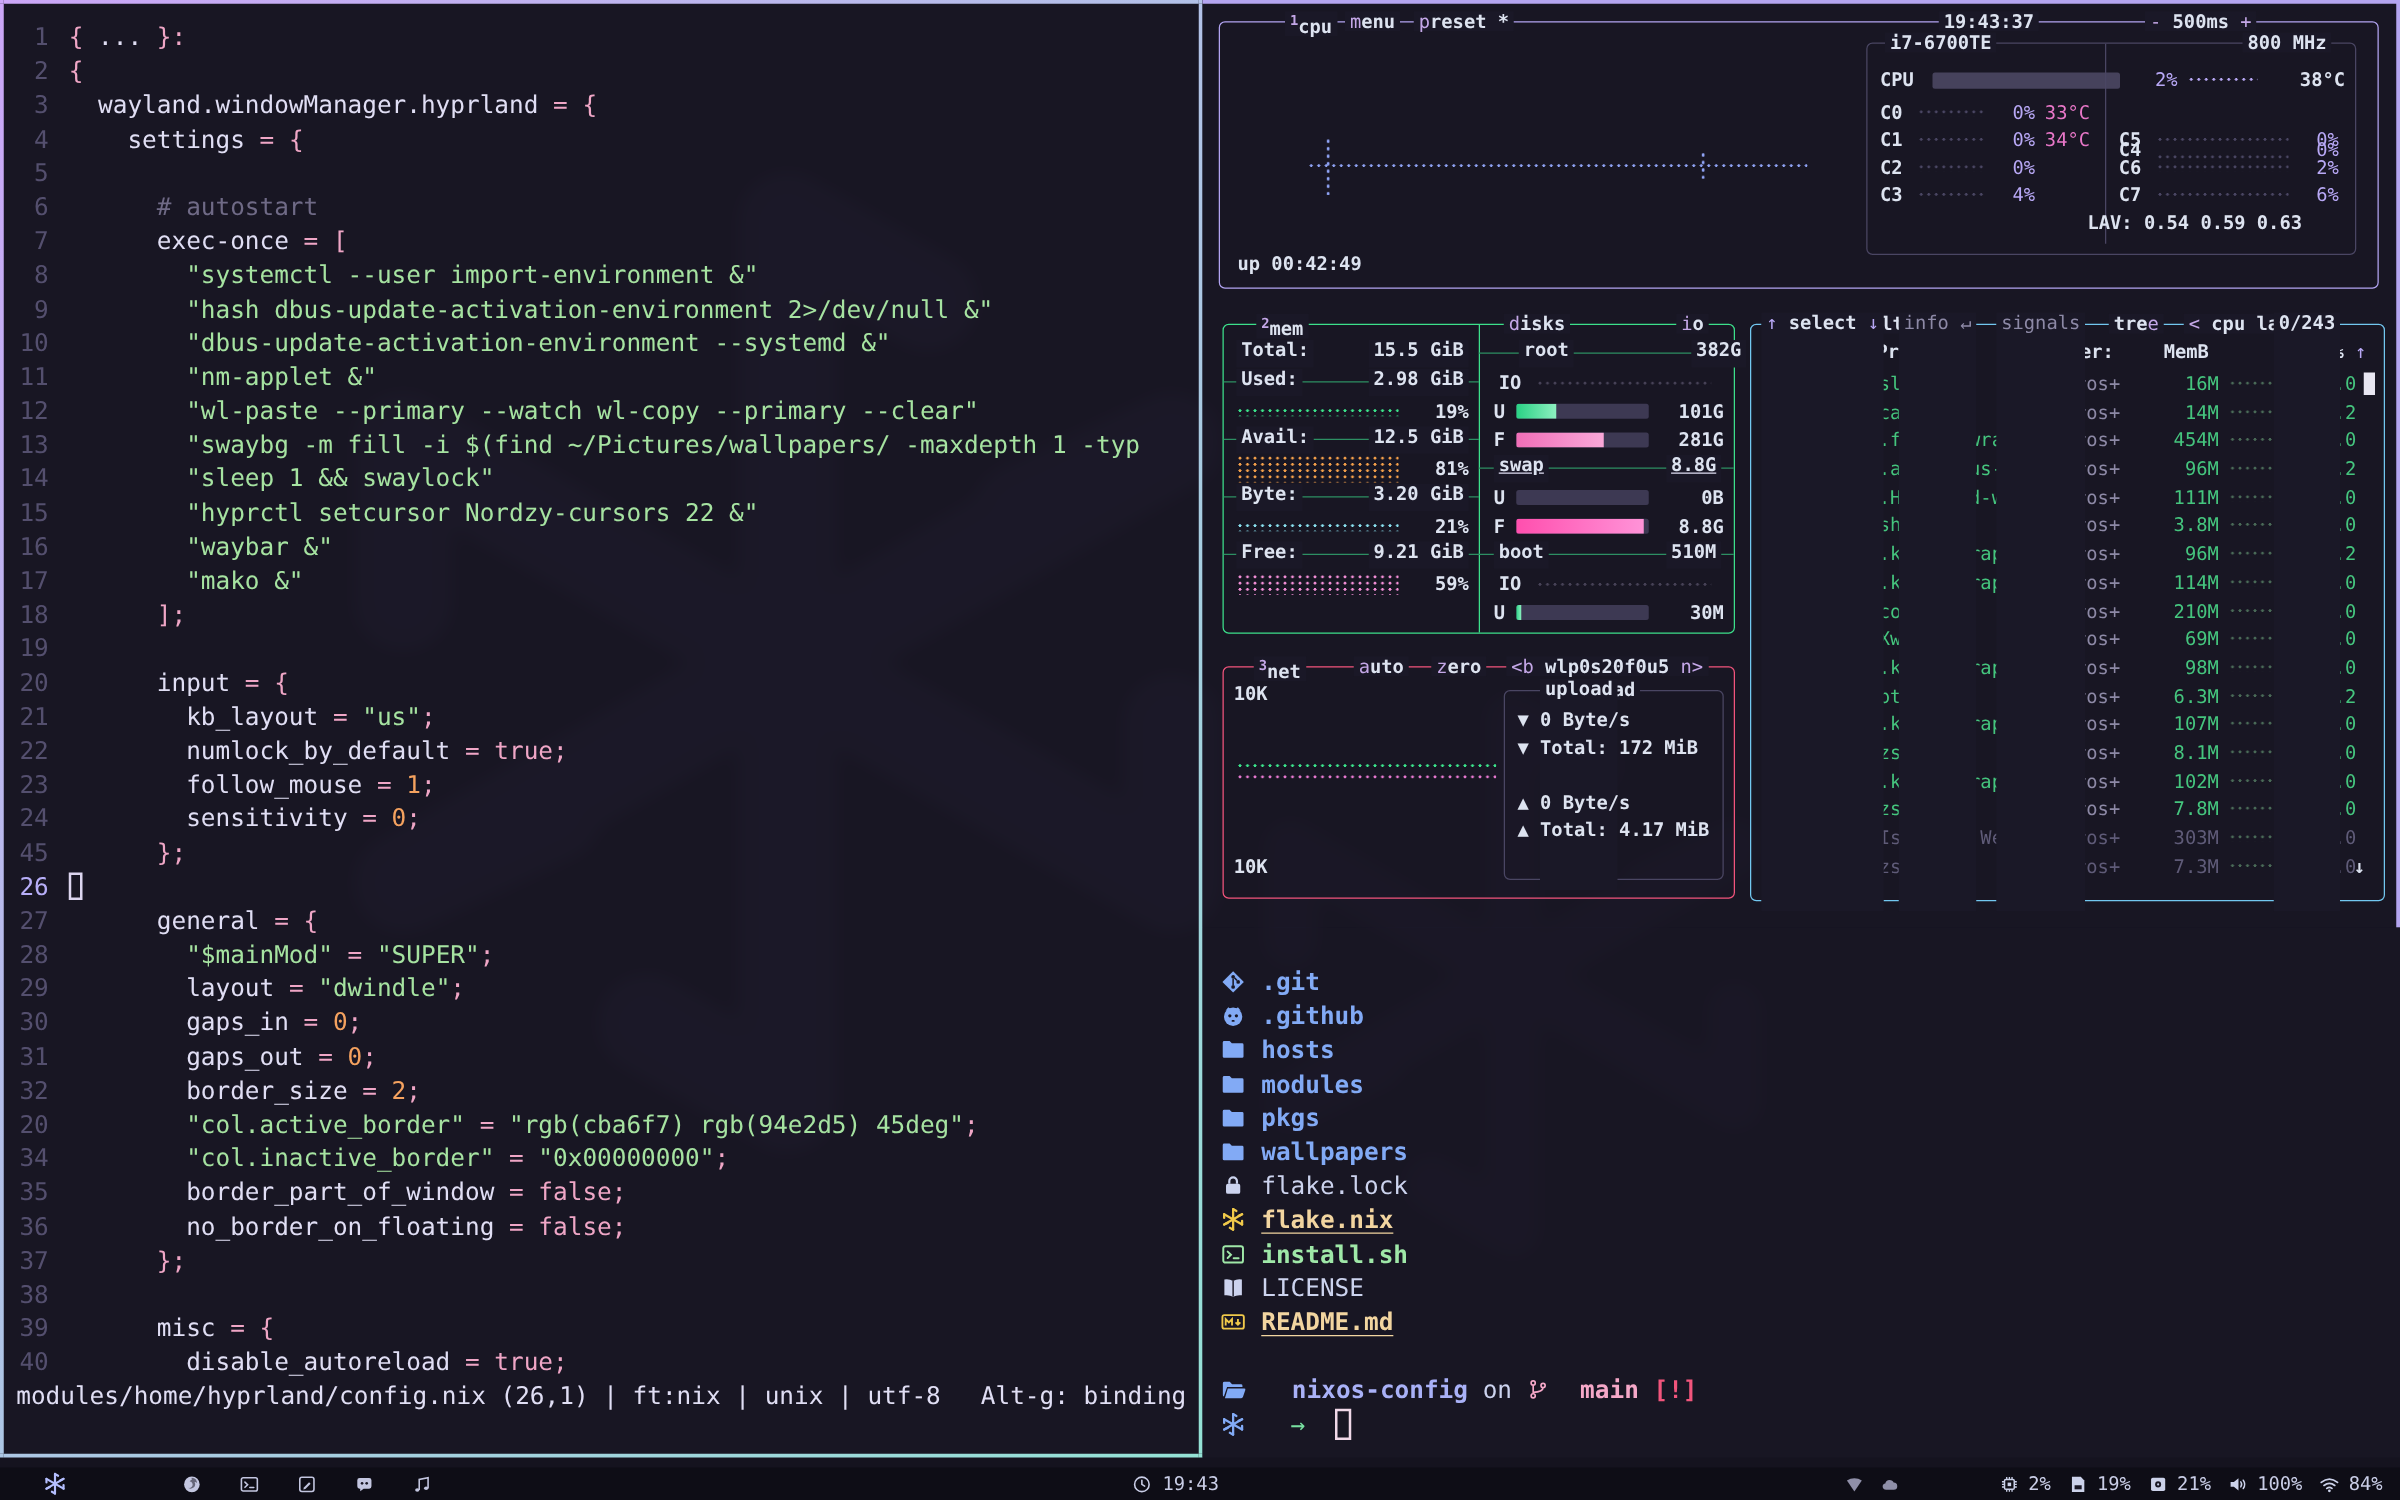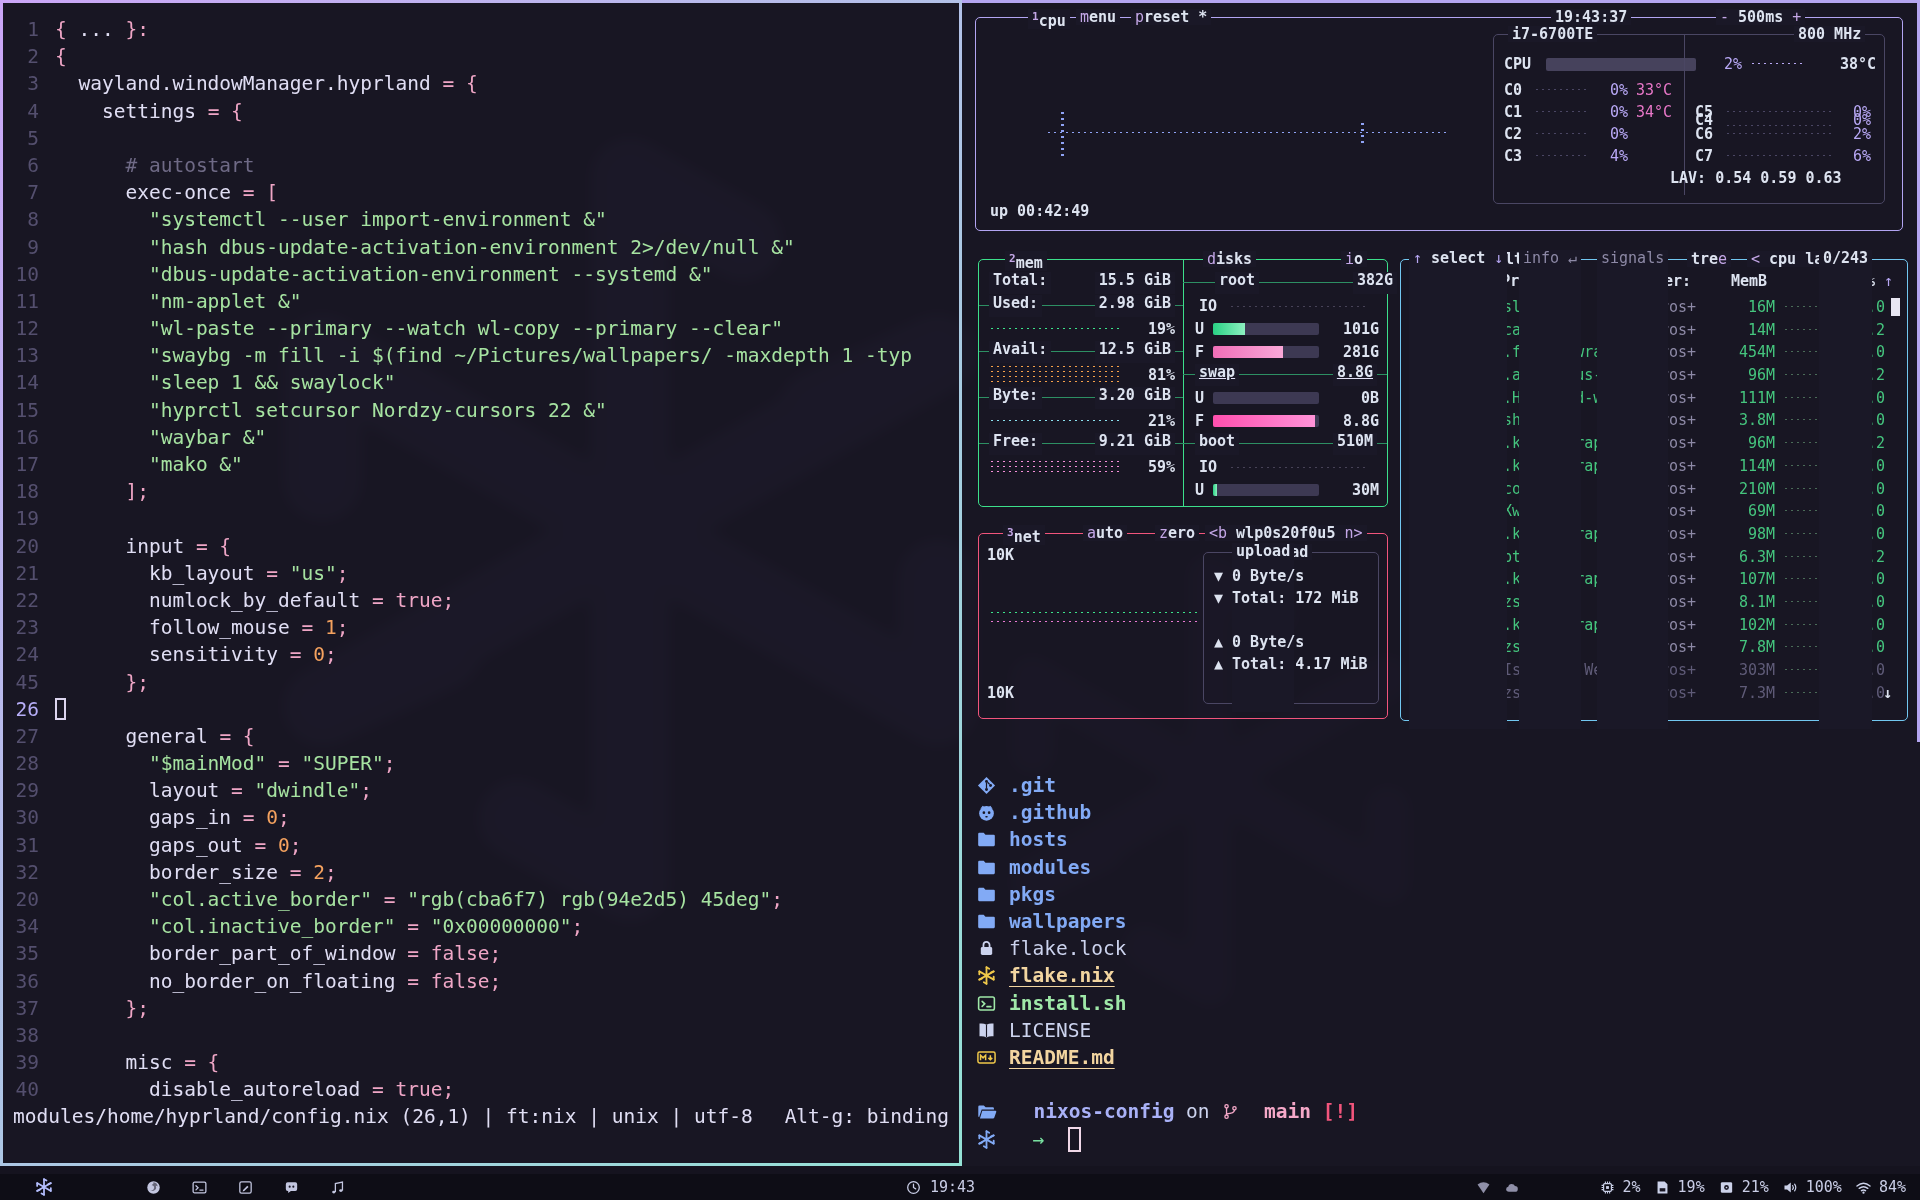--- a/index.html
+++ b/index.html
@@ -340,21 +340,21 @@
           <div class="row" style="left: 12px; top: 150px; width: 184px; height: 22px; position: absolute; display: flex; align-items: center;"><span class="b-bold" style="width: 18px;">F</span><span class="hbar" style="width: 106px; height: 12px; margin-right: 6px;"><i class="fill-pnk2" style="width: 96%;"></i></span><span class="b-bold" style="flex: 1 1 0%; text-align: right;">8.8G</span></div>
           <div class="rule-g" style="top: 183px; left: 0px; right: 0px;"></div>
           <div class="row" style="left: 12px; top: 173px; width: 182px; height: 22px; position: absolute; display: flex;"><span class="b-bold onb" style="position: static;">boot</span><span class="b-bold onb" style="margin-left: auto; position: static;">510M</span></div>
           <div class="row" style="left: 16px; top: 196px; width: 178px; height: 22px; position: absolute; display: flex; align-items: center;"><span class="b-bold" style="width: 30px;">IO</span><span class="dots" style="flex: 1 1 0%; height: 5px; color: rgb(71, 66, 87); margin-right: 8px;"></span></div>
           <div class="row" style="left: 12px; top: 219px; width: 184px; height: 22px; position: absolute; display: flex; align-items: center;"><span class="b-bold" style="width: 18px;">U</span><span class="hbar" style="width: 106px; height: 12px; margin-right: 6px;"><i class="fill-grn" style="width: 4%;"></i></span><span class="b-bold" style="flex: 1 1 0%; text-align: right;">30M</span></div>
         </div>
       </div>
     <div class="box" id="net-box">
         <span class="onb top-lab" style="left: 24px; top: -9px; position: absolute;"><sup class="hk">3</sup><span class="b-bold">net</span></span>
         <span class="onb top-lab" style="left: 104px; top: -9px; position: absolute;"><span><span class="b-pur">a</span><span class="b-bold">uto</span></span></span>
-        <span class="onb top-lab" style="left: 166px; top: -9px; position: absolute; margin-left: 10px;"><span><span class="b-pur">z</span><span class="b-bold">ero</span></span></span>
+        <span class="onb top-lab" style="left: 166px; top: -9px; position: absolute;"><span><span class="b-pur">z</span><span class="b-bold">ero</span></span></span>
         <span class="onb top-lab" style="left: 226px; top: -9px; position: absolute;"><span class="b-pur">&lt;b </span><span class="b-bold">wlp0s20f0u5</span><span class="b-pur"> n&gt;</span></span>
         <span class="b-bold" style="left: 8px; top: 12px; position: absolute;">10K</span>
         <span class="b-bold" style="left: 8px; top: 150px; position: absolute;">10K</span>
         <div class="dots" style="left: 10px; top: 76px; width: 208px; height: 5px; position: absolute; color: rgb(59, 229, 139);"></div>
         <div class="dots" style="left: 10px; top: 85px; width: 208px; height: 5px; position: absolute; color: rgb(232, 121, 210);"></div>
         <div id="dl-box">
           <span class="onb top-lab b-bold" style="left: 28px; top: -9px; position: absolute;">download</span>
           <span class="onb bot-lab b-bold" style="left: 28px; top: -10px; position: absolute;">upload</span>
           <span class="b-bold" style="left: 10px; top: 14px; position: absolute;">▼ 0 Byte/s</span>
           <span class="b-bold" style="left: 10px; top: 36px; position: absolute;">▼ Total:  172 MiB</span>

